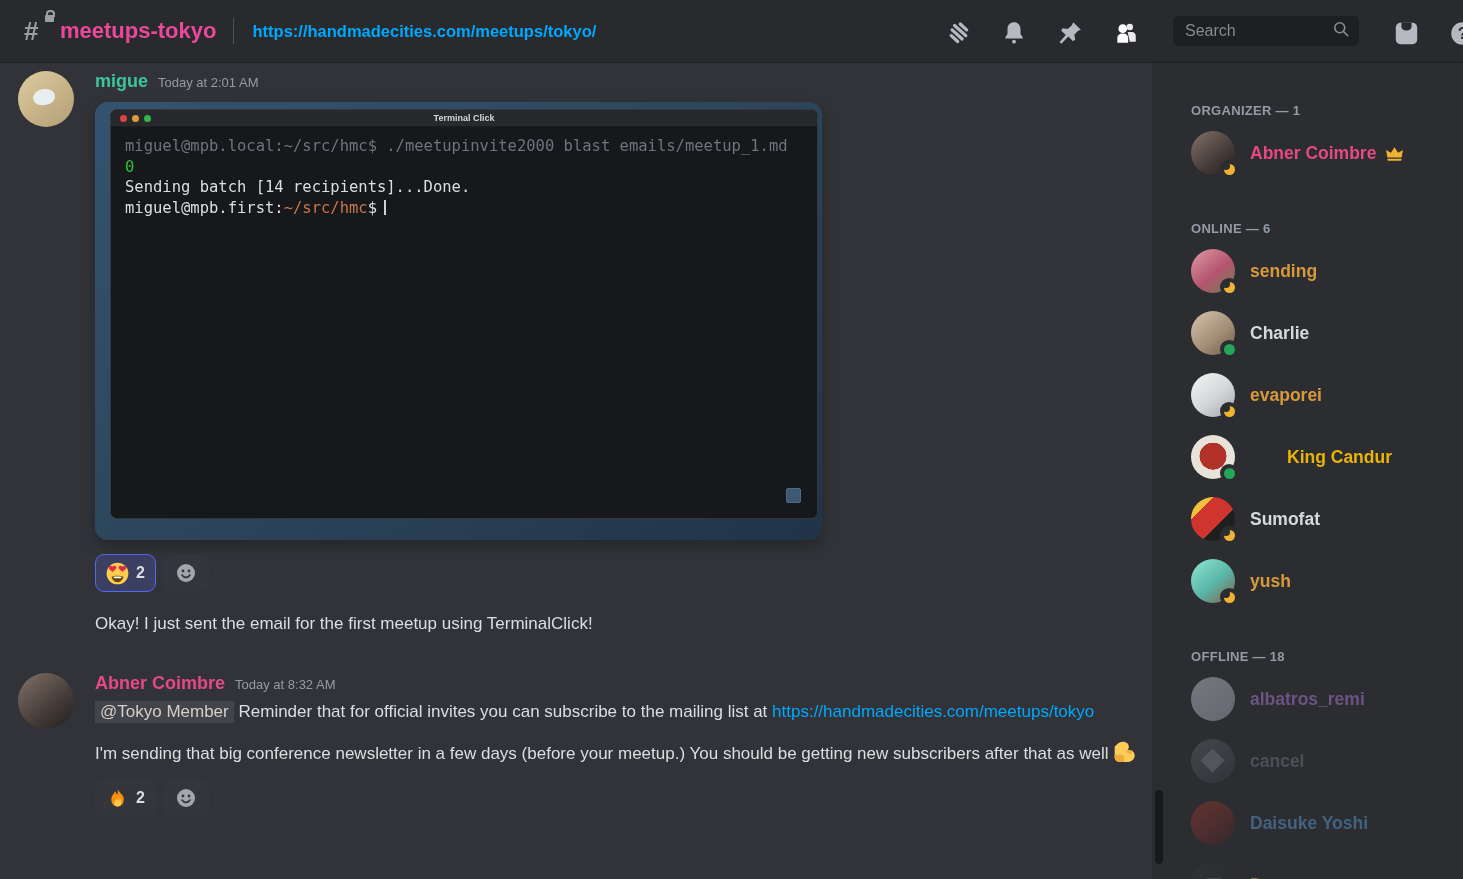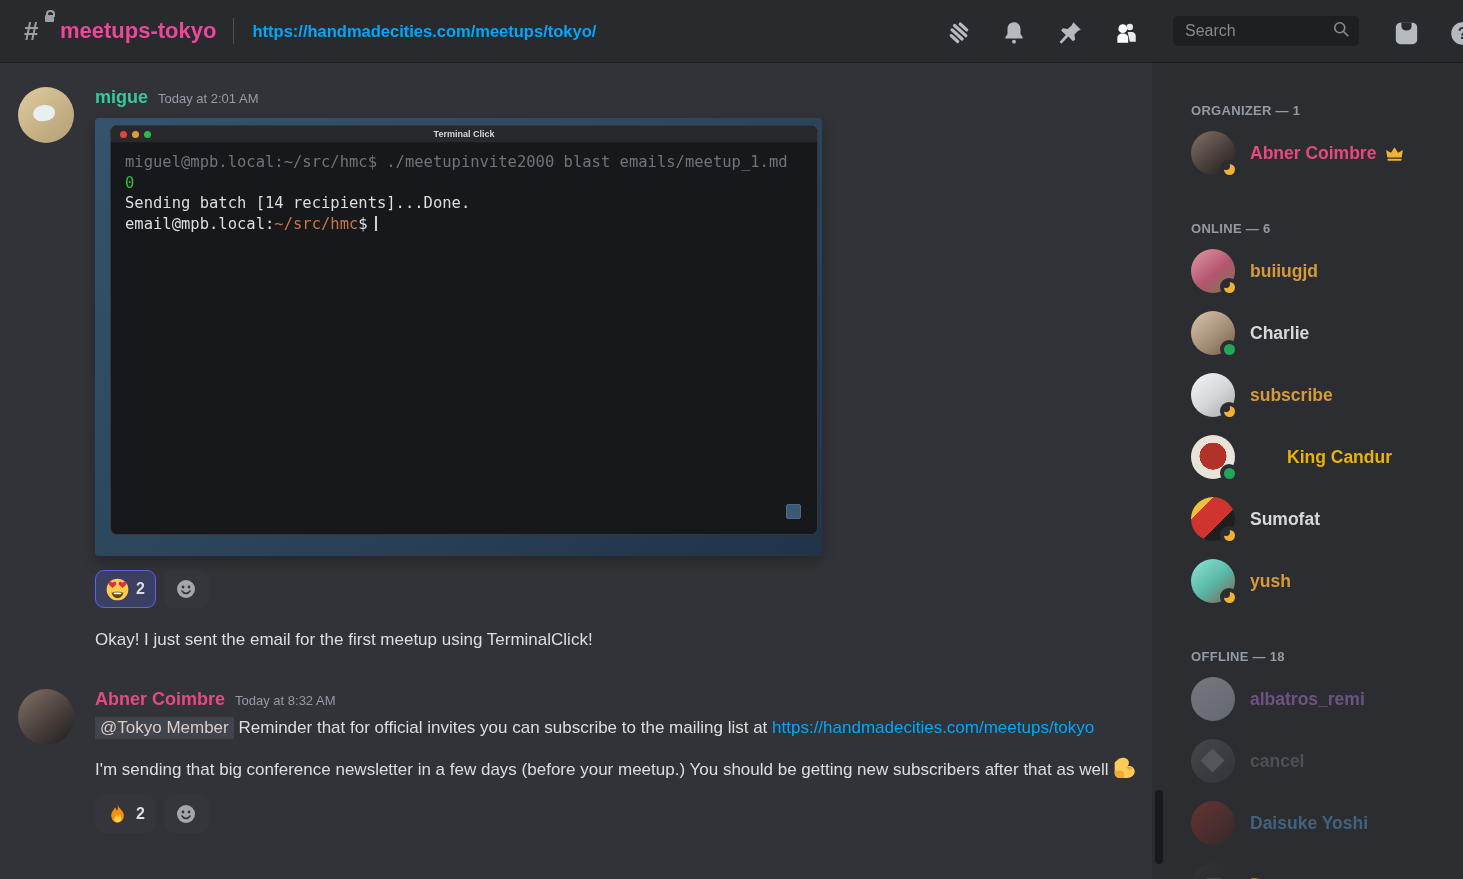--- a/index.html
+++ b/index.html
@@ -34,39 +34,39 @@
     width:186px;height:30px;background:#1e1f22;border-radius:5px;
     display:flex;align-items:center;padding:0 8px 0 10px;margin:0 4px;
   }
   .searchbox input{
     flex:1;min-width:0;background:transparent;border:none;outline:none;
     color:#dbdee1;font-size:16px;font-family:inherit;
   }
   .searchbox input::placeholder{color:#87898c;}
   .help-icon{margin-right:-12px;}
   
-  .chat{position:absolute;top:66px;left:0;width:1156px;bottom:0;overflow:hidden;padding:21px 16px 0 18px;}
+  .chat{position:absolute;top:50px;left:0;width:1156px;bottom:0;overflow:hidden;padding:21px 16px 0 18px;}
   .msg{display:flex;}
   .msg .avatar56{
     width:56px;height:56px;border-radius:50%;flex:0 0 auto;margin-right:21px;cursor:pointer;
   }
   .msg-body{flex:1;min-width:0;max-width:1060px;}
   .msg-head{display:flex;align-items:baseline;gap:10px;height:24px;}
   .uname{font-size:18px;font-weight:bold;cursor:pointer;}
   .tstamp{font-size:13px;color:#949ba4;}
   .n-green{color:#3bc79b;} .n-pink{color:#e54983;}
   .msg-text{font-size:17px;line-height:30px;color:#dbdee1;}
   .msg-link{color:#00a8fc;text-decoration:none;}
   .mention{
     background:#41444a;color:#d6cdc8;border-radius:0;padding:1px 5px 2px;cursor:pointer;
   }
   .gap-msg{margin-top:34px;}
   
   .attach{
-    position:relative;margin-top:7px;width:727px;height:438px;border-radius:4px;cursor:pointer;
+    position:relative;margin-top:7px;width:727px;height:438px;border-radius:13px;cursor:pointer;
     background:linear-gradient(145deg,#35536f 0%,#2b4459 55%,#203349 100%);
     box-shadow:0 6px 14px rgba(0,0,0,.25);
   }
   .term{
     position:absolute;left:15px;top:7px;width:708px;height:410px;
     background:#16181c;border-radius:7px;border:1px solid #34373b;overflow:hidden;
     font-family:"DejaVu Sans Mono","Liberation Mono",monospace;
   }
   .term-titlebar{
     height:17px;background:#27292c;display:flex;align-items:center;position:relative;
@@ -227,21 +227,21 @@
         <div class="attach">
           <div class="term">
             <div class="term-titlebar">
               <span class="tl tl-red"></span>
               <span class="tl tl-yellow"></span>
               <span class="tl tl-green"></span>
               <span class="term-title">Terminal Click</span>
             </div>
             <div class="term-body"><span class="t-dim">miguel@mpb.local:~/src/hmc$ ./meetupinvite2000 blast emails/meetup_1.md </span><span class="t-green">0</span>
 <span class="t-white">Sending batch [14 recipients]...Done.</span>
-<span class="t-white">email@mpb.local:</span><span class="t-orange">~/src/hmc</span><span class="t-white">$</span><span class="t-cursor"></span></div>
+<span class="t-white">miguel@mpb.first:</span><span class="t-orange">~/src/hmc</span><span class="t-white">$</span><span class="t-cursor"></span></div>
             <div class="term-corner"></div>
           </div>
         </div>
 
         <div class="react-row">
           <div class="react mine">
             <svg class="emoji" viewBox="0 0 36 36">
               <circle cx="18" cy="18" r="17" fill="#ffcc4d"></circle>
               <path fill="#dd2e44" d="M10.2 7.5c-1.8-2.3-6-2-6 1.2 0 2.4 3.4 4.7 6 7 2.6-2.3 6-4.6 6-7 0-3.2-4.2-3.5-6-1.2z"></path>
               <path fill="#dd2e44" d="M25.8 7.5c-1.8-2.3-6-2-6 1.2 0 2.4 3.4 4.7 6 7 2.6-2.3 6-4.6 6-7 0-3.2-4.2-3.5-6-1.2z"></path>
@@ -323,37 +323,37 @@
       </svg>
     </div>
 
     <div class="sect-label sect-gap">ONLINE — 6</div>
     <div class="member">
       <div class="m-avatar av-buiiugjd">
         <span class="badge idle">
             <i></i>
           </span>
       </div>
-      <span class="m-name n-orange">buiiugjd</span>
+      <span class="m-name n-orange">sending</span>
     </div>
     <div class="member">
       <div class="m-avatar av-charlie">
         <span class="badge online">
             <i></i>
           </span>
       </div>
       <span class="m-name n-default">Charlie</span>
     </div>
     <div class="member">
       <div class="m-avatar av-evaporei">
         <span class="badge idle">
             <i></i>
           </span>
       </div>
-      <span class="m-name n-orange">subscribe</span>
+      <span class="m-name n-orange">evaporei</span>
     </div>
     <div class="member">
       <div class="m-avatar av-king">
         <span class="badge online">
             <i></i>
           </span>
       </div>
       <span class="m-name n-purple">King Candur</span>
     </div>
     <div class="member">

